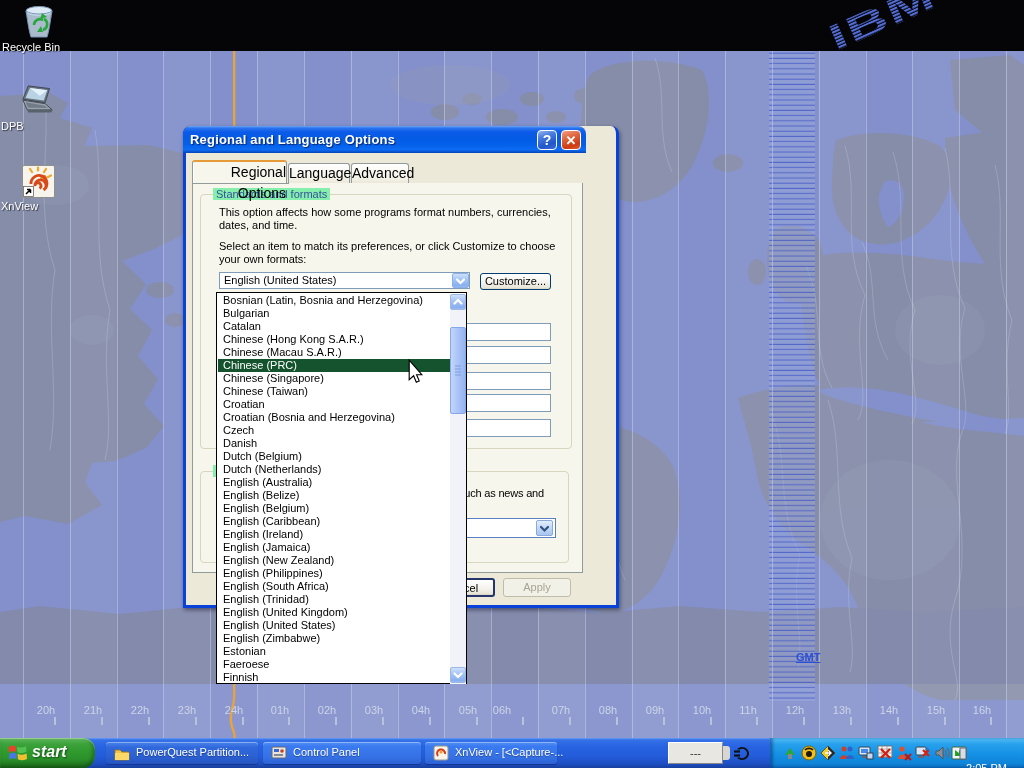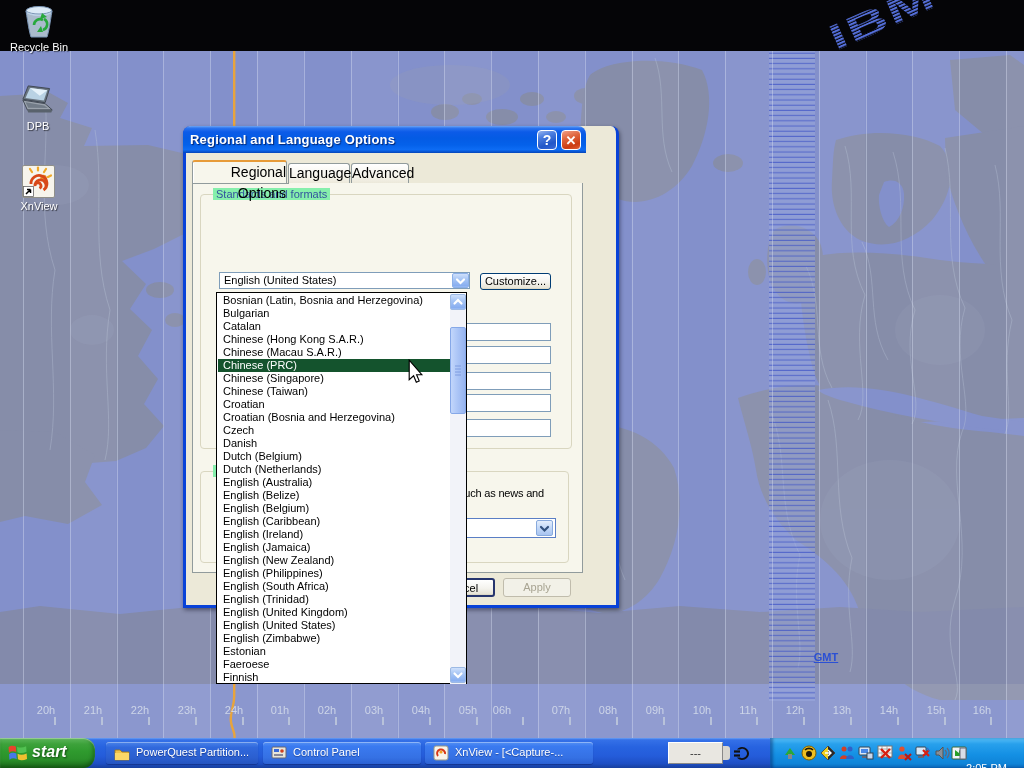--- a/index.html
+++ b/index.html
@@ -1,18 +1,18 @@
 <!DOCTYPE html>
 <html><head><meta charset="utf-8"><style>
 *{margin:0;padding:0;box-sizing:border-box}
 html,body{width:1024px;height:768px;overflow:hidden}
 body{font-family:"Liberation Sans",sans-serif;background:#8390cb;position:relative}
 .abs{position:absolute}
 #band{position:absolute;left:0;top:0;width:1024px;height:51px;background:#050507;z-index:3}
-.dlabel{position:absolute;color:#fff;font-size:11px;text-align:center;z-index:4;text-shadow:1px 1px 1px rgba(0,0,0,.6)}
+.dlabel{position:absolute;color:#fff;font-size:11px;text-align:left;z-index:4;text-shadow:1px 1px 1px rgba(0,0,0,.6)}
 .hlab{position:absolute;top:704px;width:40px;text-align:center;font-size:11px;color:#cdd5e8;z-index:2}
 .tick{position:absolute;top:717px;width:2px;height:8px;background:#b8c2da;z-index:2}
 .vline{position:absolute;top:51px;height:687px;width:1px;background:rgba(218,225,242,.42);z-index:1}
 #dlg{position:absolute;left:183px;top:126px;width:436px;height:482px;z-index:10;border-radius:8px 8px 0 0;
  background:#ece9d8;border-left:3px solid #0842d8;border-right:3px solid #0842d8;border-bottom:3px solid #0842d8;
  box-shadow:1px 2px 4px rgba(0,0,20,.45)}
 #tbar{position:absolute;left:-3px;top:0;width:403px;height:27px;border-radius:8px 8px 0 0;
  background:linear-gradient(180deg,#6fa5f2 0%,#2a74f0 8%,#0c5be8 22%,#045be4 45%,#0461ea 70%,#0d6cf4 88%,#0544b8 100%)}
 #tbar .ttl{position:absolute;left:7px;top:6px;color:#fff;font-size:13px;font-weight:bold;text-shadow:1px 1px 1px rgba(0,10,60,.7);letter-spacing:.2px}
 .tbtn{position:absolute;top:4px;width:20px;height:20px;border-radius:4px;border:1px solid #fff;
@@ -254,20 +254,22 @@
   </div>
   <div id="tab1" class="tab">Regional Options</div>
   <div id="tab2" class="tab">Languages</div>
   <div id="tab3" class="tab">Advanced</div>
   <div id="tpage">
     <div class="topline"></div>
         <div class="topmask"></div>
     <div class="gbox" style="left:7px;top:11px;width:372px;height:255px">
           <div class="gcap">Standards and formats</div>
         </div>
+    <div class="txt" style="left:26px;top:23px">This option affects how some programs format numbers, currencies,<br>dates, and time.</div>
+    <div class="txt" style="left:26px;top:57px">Select an item to match its preferences, or click Customize to choose<br>your own formats:</div>
     <div class="combo" style="left:26px;top:89px;width:251px;height:17px">
           <span class="ct">English (United States)</span>
       <div class="cbtn"><svg width="15" height="15" viewBox="0 0 15 15">
               <path d="M4,5.5 L7.5,9 L11,5.5" stroke="#fff" stroke-width="2.2" fill="none" stroke-linecap="round"></path>
             </svg></div>
     </div>
     <div class="btn" style="left:287px;top:90px;width:71px;height:17px;line-height:15px">Customize...</div>
     <div class="fld" style="left:195px;top:140px;width:163px;height:18px"></div>
     <div class="fld" style="left:195px;top:163px;width:163px;height:18px"></div>
     <div class="fld" style="left:195px;top:189px;width:163px;height:18px"></div>
@@ -360,21 +362,21 @@
         </svg>
     <span class="tt">Control Panel</span>
   </div>
   <div class="taskbtn" style="left:106px;width:152px;background:linear-gradient(180deg,#4a83ea 0%,#3068dc 25%,#2b5fd0 70%,#2554c0 100%)">
     <svg class="ti" width="16" height="14" viewBox="0 0 16 14" style="top:5px">
           <path d="M1,3 L6,3 L8,5 L15,5 L15,13 L1,13 Z" fill="#f0c24a" stroke="#a07818" stroke-width="0.8"></path>
           <path d="M1,6 L15,6 L15,13 L1,13 Z" fill="#fcd868"></path>
         </svg>
     <span class="tt">PowerQuest Partition...</span>
   </div>
-  <div class="taskbtn" style="left:425px;width:168px">
+  <div class="taskbtn" style="left:425px;width:132px">
     <svg class="ti" width="16" height="16" viewBox="0 0 16 16" style="top:3px">
           <rect x="1" y="1" width="14" height="14" rx="2" fill="#f8f4ea" stroke="#998"></rect>
           <path d="M5,11 a4,4 0 1 1 7,-2" stroke="#d83818" stroke-width="2" fill="none"></path>
           <circle cx="8" cy="7" r="1.6" fill="#f0a020"></circle>
         </svg>
     <span class="tt">XnView - [&lt;Capture-...</span>
   </div>
   <div class="abs" style="left:668px;top:4px;width:55px;height:22px;background:#e9e7e1;border:1px solid #fff;border-right-color:#888;border-bottom-color:#888;color:#333;font-size:11px;text-align:center;line-height:20px;border-radius:1px">---</div>
   <div class="abs" style="left:723px;top:8px;width:7px;height:14px;background:#d8d6d0;border-radius:0 3px 3px 0"></div>
   <svg class="abs" style="left:733px;top:7px" width="18" height="17" viewBox="0 0 18 17">

